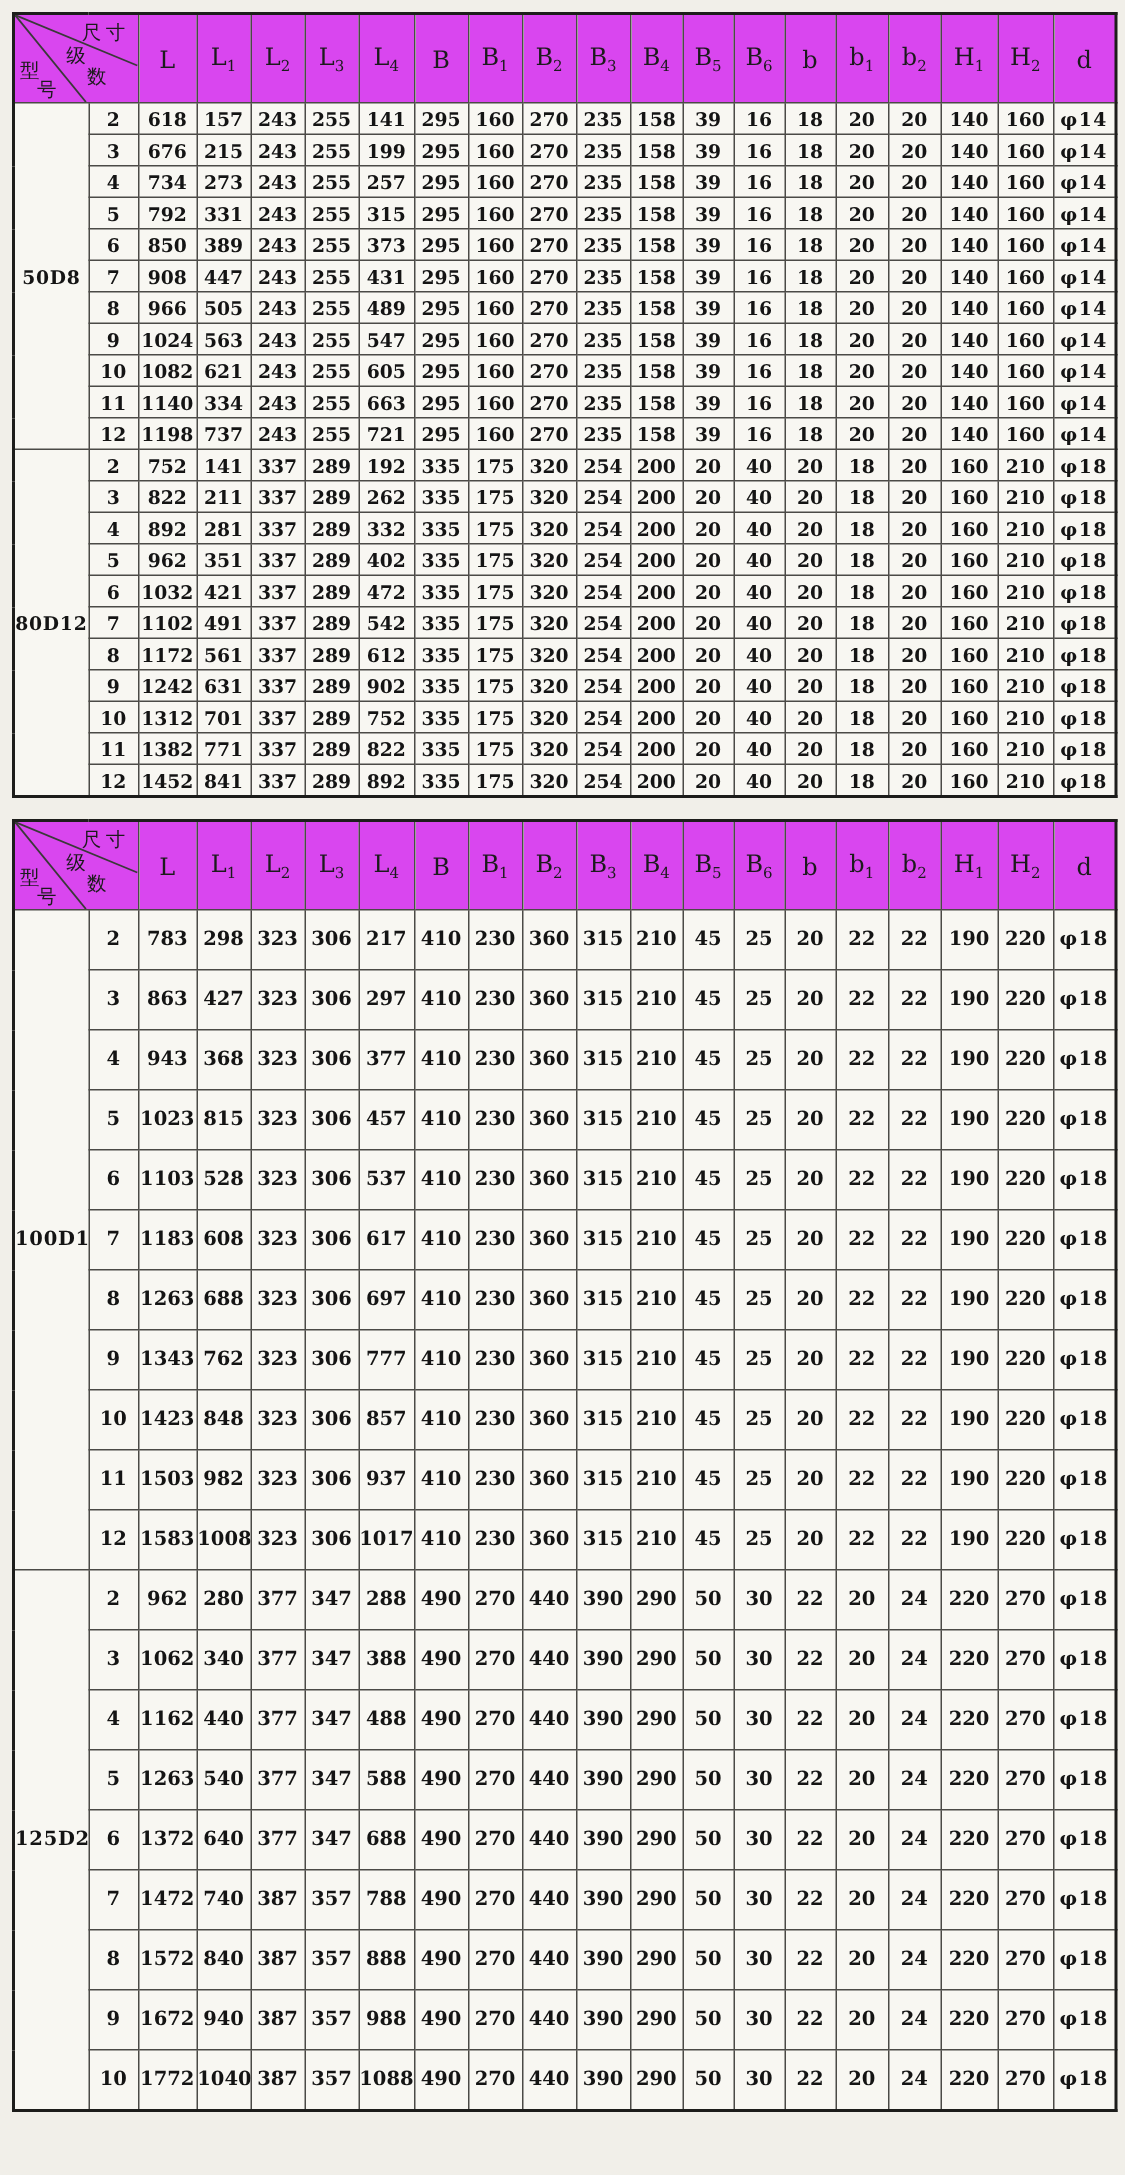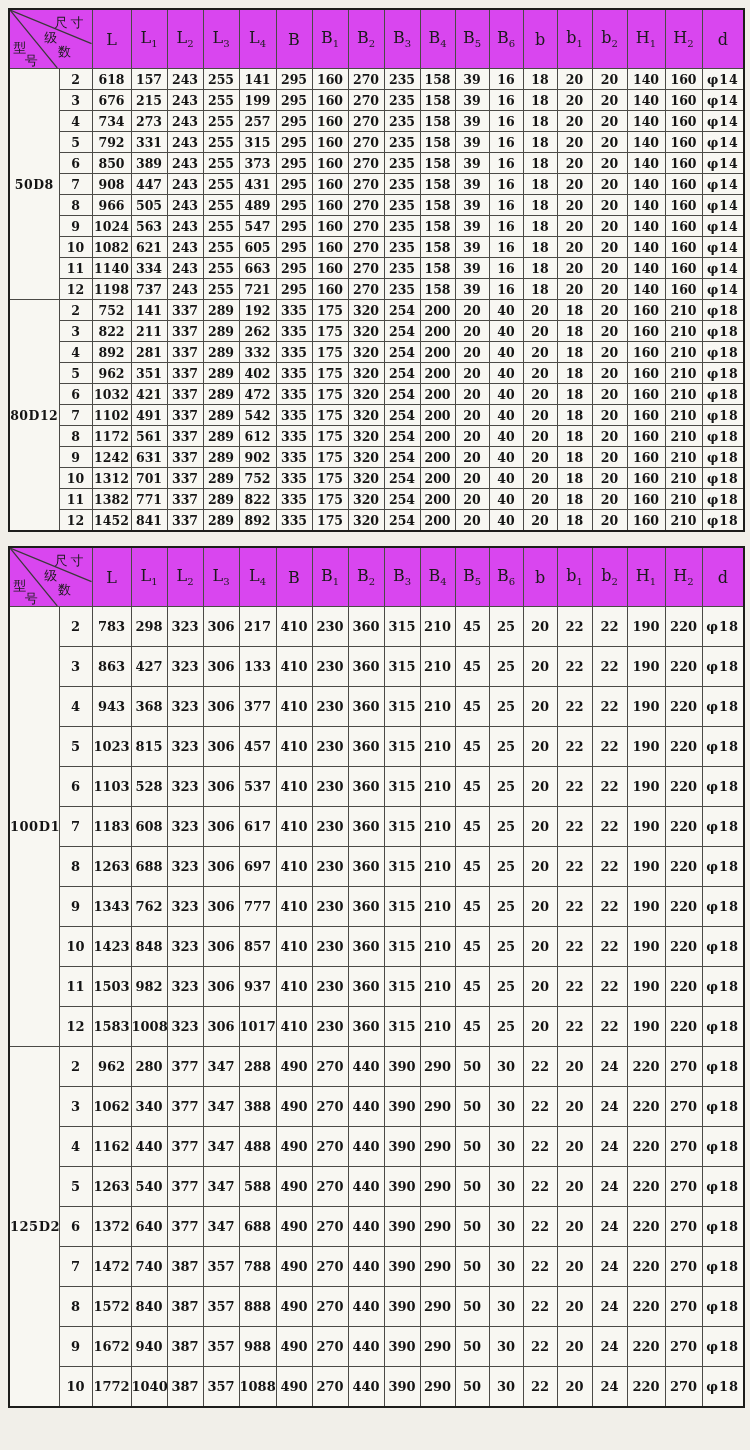--- a/index.html
+++ b/index.html
@@ -673,21 +673,21 @@
           <td class="val">190</td>
           <td class="val">220</td>
           <td class="dval">φ18</td>
         </tr>
         <tr>
           <td class="stage">3</td>
           <td class="val">863</td>
           <td class="val">427</td>
           <td class="val">323</td>
           <td class="val">306</td>
-          <td class="val">133</td>
+          <td class="val">297</td>
           <td class="val">410</td>
           <td class="val">230</td>
           <td class="val">360</td>
           <td class="val">315</td>
           <td class="val">210</td>
           <td class="val">45</td>
           <td class="val">25</td>
           <td class="val">20</td>
           <td class="val">22</td>
           <td class="val">22</td>

